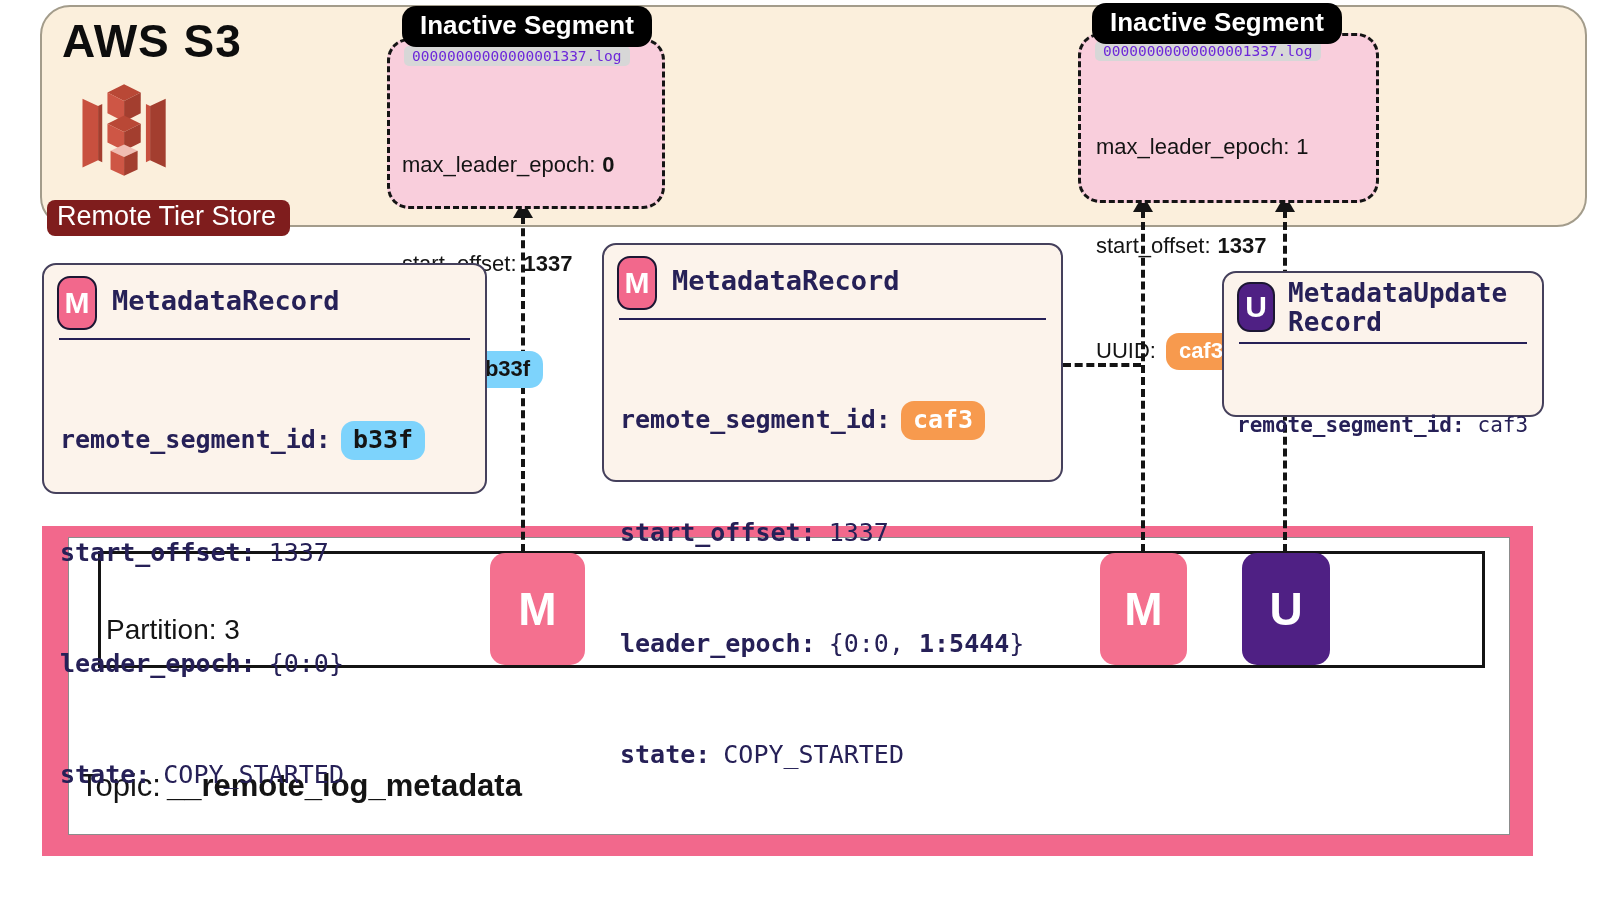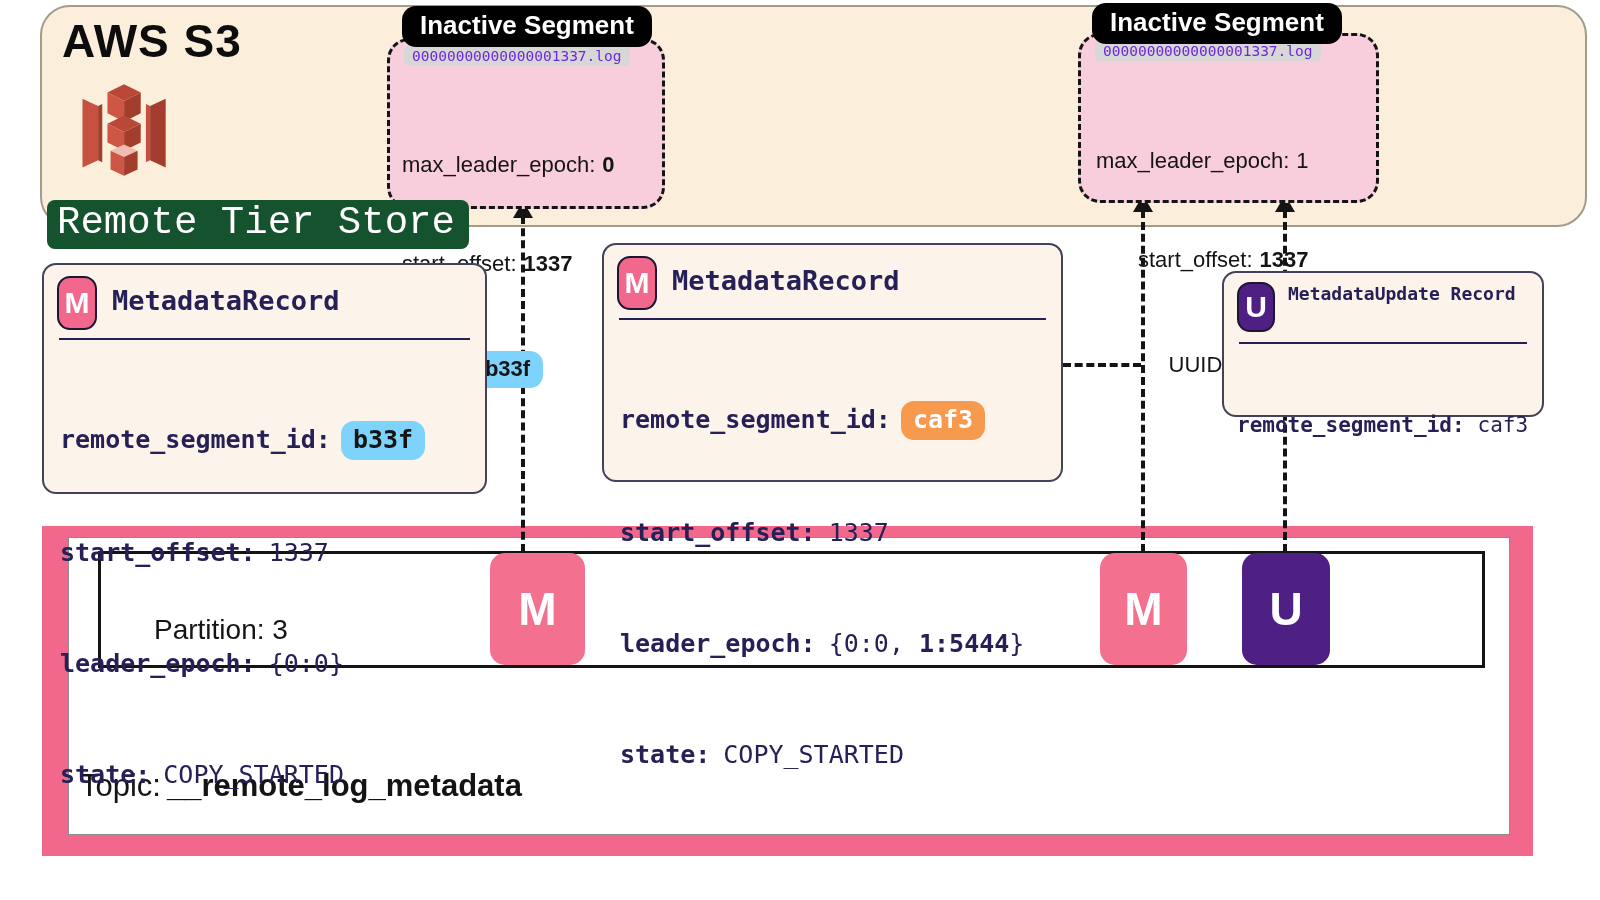--- a/index.html
+++ b/index.html
@@ -5,40 +5,40 @@
   html,body{margin:0;padding:0;background:#fff;}
   .stage{position:relative;width:1600px;height:856px;background:#ffffff;overflow:hidden;
          font-family:"Liberation Sans",sans-serif;}
 
   
   .s3-panel{position:absolute;left:40px;top:5px;width:1543px;height:218px;
             background:#FBEFDC;border:2px solid #a39c8b;border-radius:30px;z-index:0;}
   .s3-title{position:absolute;left:62px;top:14px;font-size:46px;font-weight:800;
             color:#0d0d0d;letter-spacing:1px;}
   .s3-icon{position:absolute;left:70px;top:78px;width:104px;height:104px;}
-  .store-label{position:absolute;left:47px;top:200px;background:#14532d;color:#ffffff;
-               font-family:Liberation Mono, monospace;font-size:39px;padding:1px 14px 4px 10px;
+  .store-label{position:absolute;left:47px;top:200px;background:#7f1d1d;color:#ffffff;
+               font-family:Liberation Sans, sans-serif;font-size:27px;padding:1px 14px 4px 10px;
                border-radius:8px;z-index:5;}
 
   
   .seg{position:absolute;background:#F9CEDC;border:3px dashed #141414;border-radius:22px;z-index:4;}
   .seg1{left:387px;top:38px;width:272px;height:165px;}
   .seg2{left:1078px;top:33px;width:295px;height:164px;}
   .seg-header{position:absolute;background:#000000;color:#ffffff;font-weight:bold;
               font-size:26px;padding:4px 18px 6px 18px;border-radius:14px;z-index:6;}
   .seg-header1{left:402px;top:6px;}
   .seg-header2{left:1092px;top:3px;}
   .seg-file{position:absolute;background:#D7D7D7;color:#6d28d9;
             font-family:"DejaVu Sans Mono",monospace;font-size:14.5px;
             padding:2px 8px;border-radius:5px;z-index:5;white-space:pre;}
   .seg-file1{left:404px;top:46px;}
   .seg-file2{left:1095px;top:41px;}
   .seg-rows{position:absolute;font-size:22px;color:#141414;line-height:33px;z-index:5;white-space:pre;}
   .seg-rows1{left:402px;top:82px;}
-  .seg-rows2{left:1096px;top:78px;text-align:right;}
+  .seg-rows2{left:1096px;top:64px;}
   .sval{margin-left:7px;}
   .bold{font-weight:bold;}
   .uuid-row{margin-top:5px;}
   .pill{display:inline-block;border-radius:13px;padding:1px 13px 3px 13px;font-weight:bold;margin-left:10px;}
   .pill-yellow{background:#7dd3fc;color:#141414;}
   .pill-orange{background:#F79A4E;color:#ffffff;}
 
   
   .card{position:absolute;background:#FCF3EB;border:2px solid #45405c;border-radius:14px;
         font-family:"DejaVu Sans Mono",monospace;color:#262057;z-index:5;box-sizing:border-box;}
@@ -46,21 +46,21 @@
   .card2{left:602px;top:243px;width:461px;height:239px;}
   .card3{left:1222px;top:271px;width:322px;height:146px;}
   .badge{position:absolute;width:40px;height:54px;border-radius:13px;border:2px solid #1c1633;
          color:#ffffff;font-family:"Liberation Sans",sans-serif;font-weight:bold;font-size:30px;
          display:flex;align-items:center;justify-content:center;box-sizing:border-box;}
   .badge-pink{background:#F2688C;}
   .badge-purple{background:#4F2084;}
   .card .badge{left:13px;top:11px;}
   .card3 .badge{width:38px;height:50px;top:9px;}
   .card-title{position:absolute;left:68px;top:20px;font-weight:bold;font-size:27px;white-space:pre;}
-  .card3 .card-title{left:64px;top:6px;font-size:18px;white-space:normal;width:250px;line-height:29px;}
+  .card3 .card-title{left:64px;top:6px;font-size:26px;white-space:normal;width:250px;line-height:29px;}
   .divider{position:absolute;left:15px;right:15px;border-top:2px solid #262057;}
   .card1 .divider,.card2 .divider{top:73px;}
   .card3 .divider{top:69px;}
   .frows{position:absolute;left:16px;top:82px;font-size:25px;line-height:37px;white-space:pre;}
   .card3 .frows{left:13px;top:75px;font-size:21px;line-height:31px;}
   .fkey{font-weight:bold;}
   .fval{margin-left:13px;}
   .frows .pill{margin-left:10px;padding:0 12px 2px 12px;}
 
   
@@ -79,21 +79,21 @@
   .arrow-right{position:absolute;width:0;height:0;border-top:9px solid transparent;
                border-bottom:9px solid transparent;border-left:15px solid #141414;z-index:3;
                left:506px;top:363px;}
 
   
   .kafka-frame{position:absolute;left:42px;top:526px;width:1491px;height:334px;background:#F2688C;z-index:1;}
   .kafka-inner{position:absolute;left:68px;top:537px;width:1442px;height:298px;background:#ffffff;
                border:1px solid #8c8c8c;box-sizing:border-box;z-index:1;}
   .partition{position:absolute;left:98px;top:551px;width:1387px;height:117px;background:#ffffff;
              border:3px solid #141414;box-sizing:border-box;z-index:1;}
-  .partition-label{position:absolute;left:106px;top:614px;font-size:28px;color:#141414;z-index:2;margin-left:48px;}
+  .partition-label{position:absolute;left:106px;top:614px;font-size:28px;color:#141414;z-index:2;}
   .marker{position:absolute;top:553px;height:112px;border-radius:15px;color:#ffffff;font-weight:bold;
           font-size:46px;display:flex;align-items:center;justify-content:center;z-index:2;}
   .marker-pink{background:#F4708F;}
   .marker-purple{background:#4F2084;}
   .m1{left:490px;width:95px;}
   .m2{left:1100px;width:87px;}
   .mu{left:1242px;width:88px;}
   .topic{position:absolute;left:80px;top:768px;font-size:31px;color:#141414;z-index:2;white-space:pre;}
   .topic-name{font-weight:bold;margin-left:6px;}
   .kafka-label{position:absolute;left:1405px;top:829px;background:#2EC6E6;color:#ffffff;

